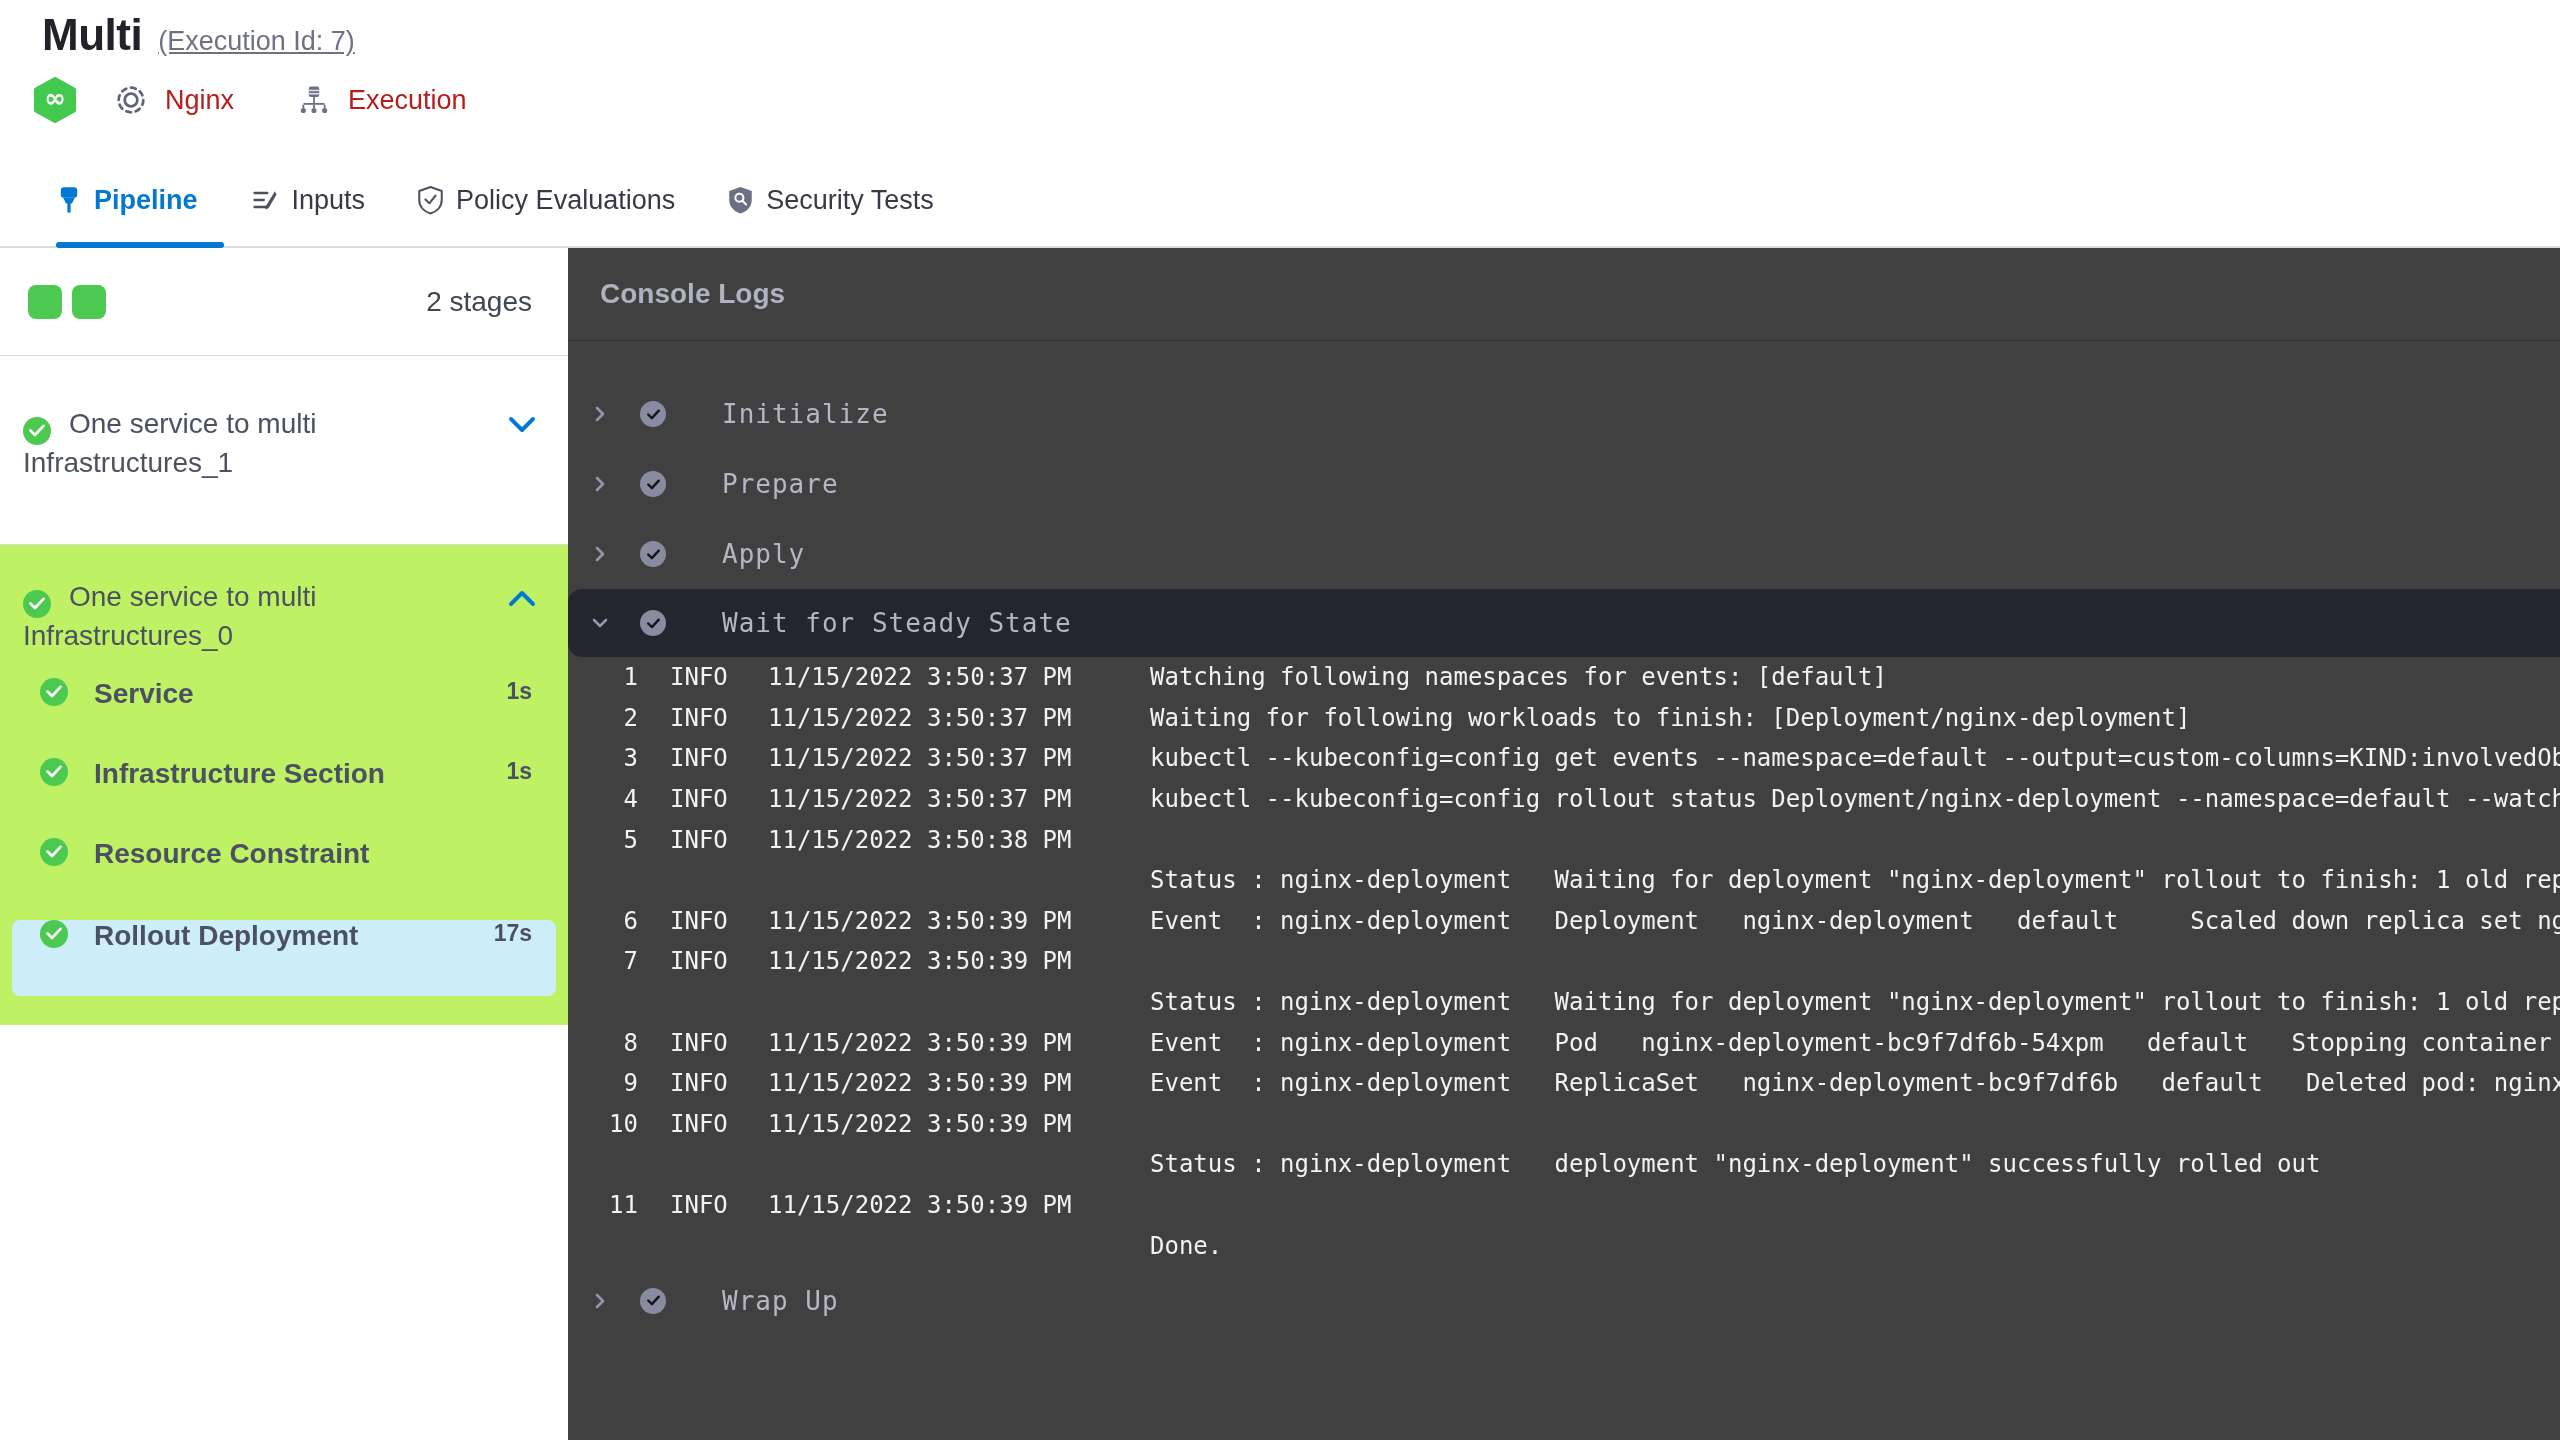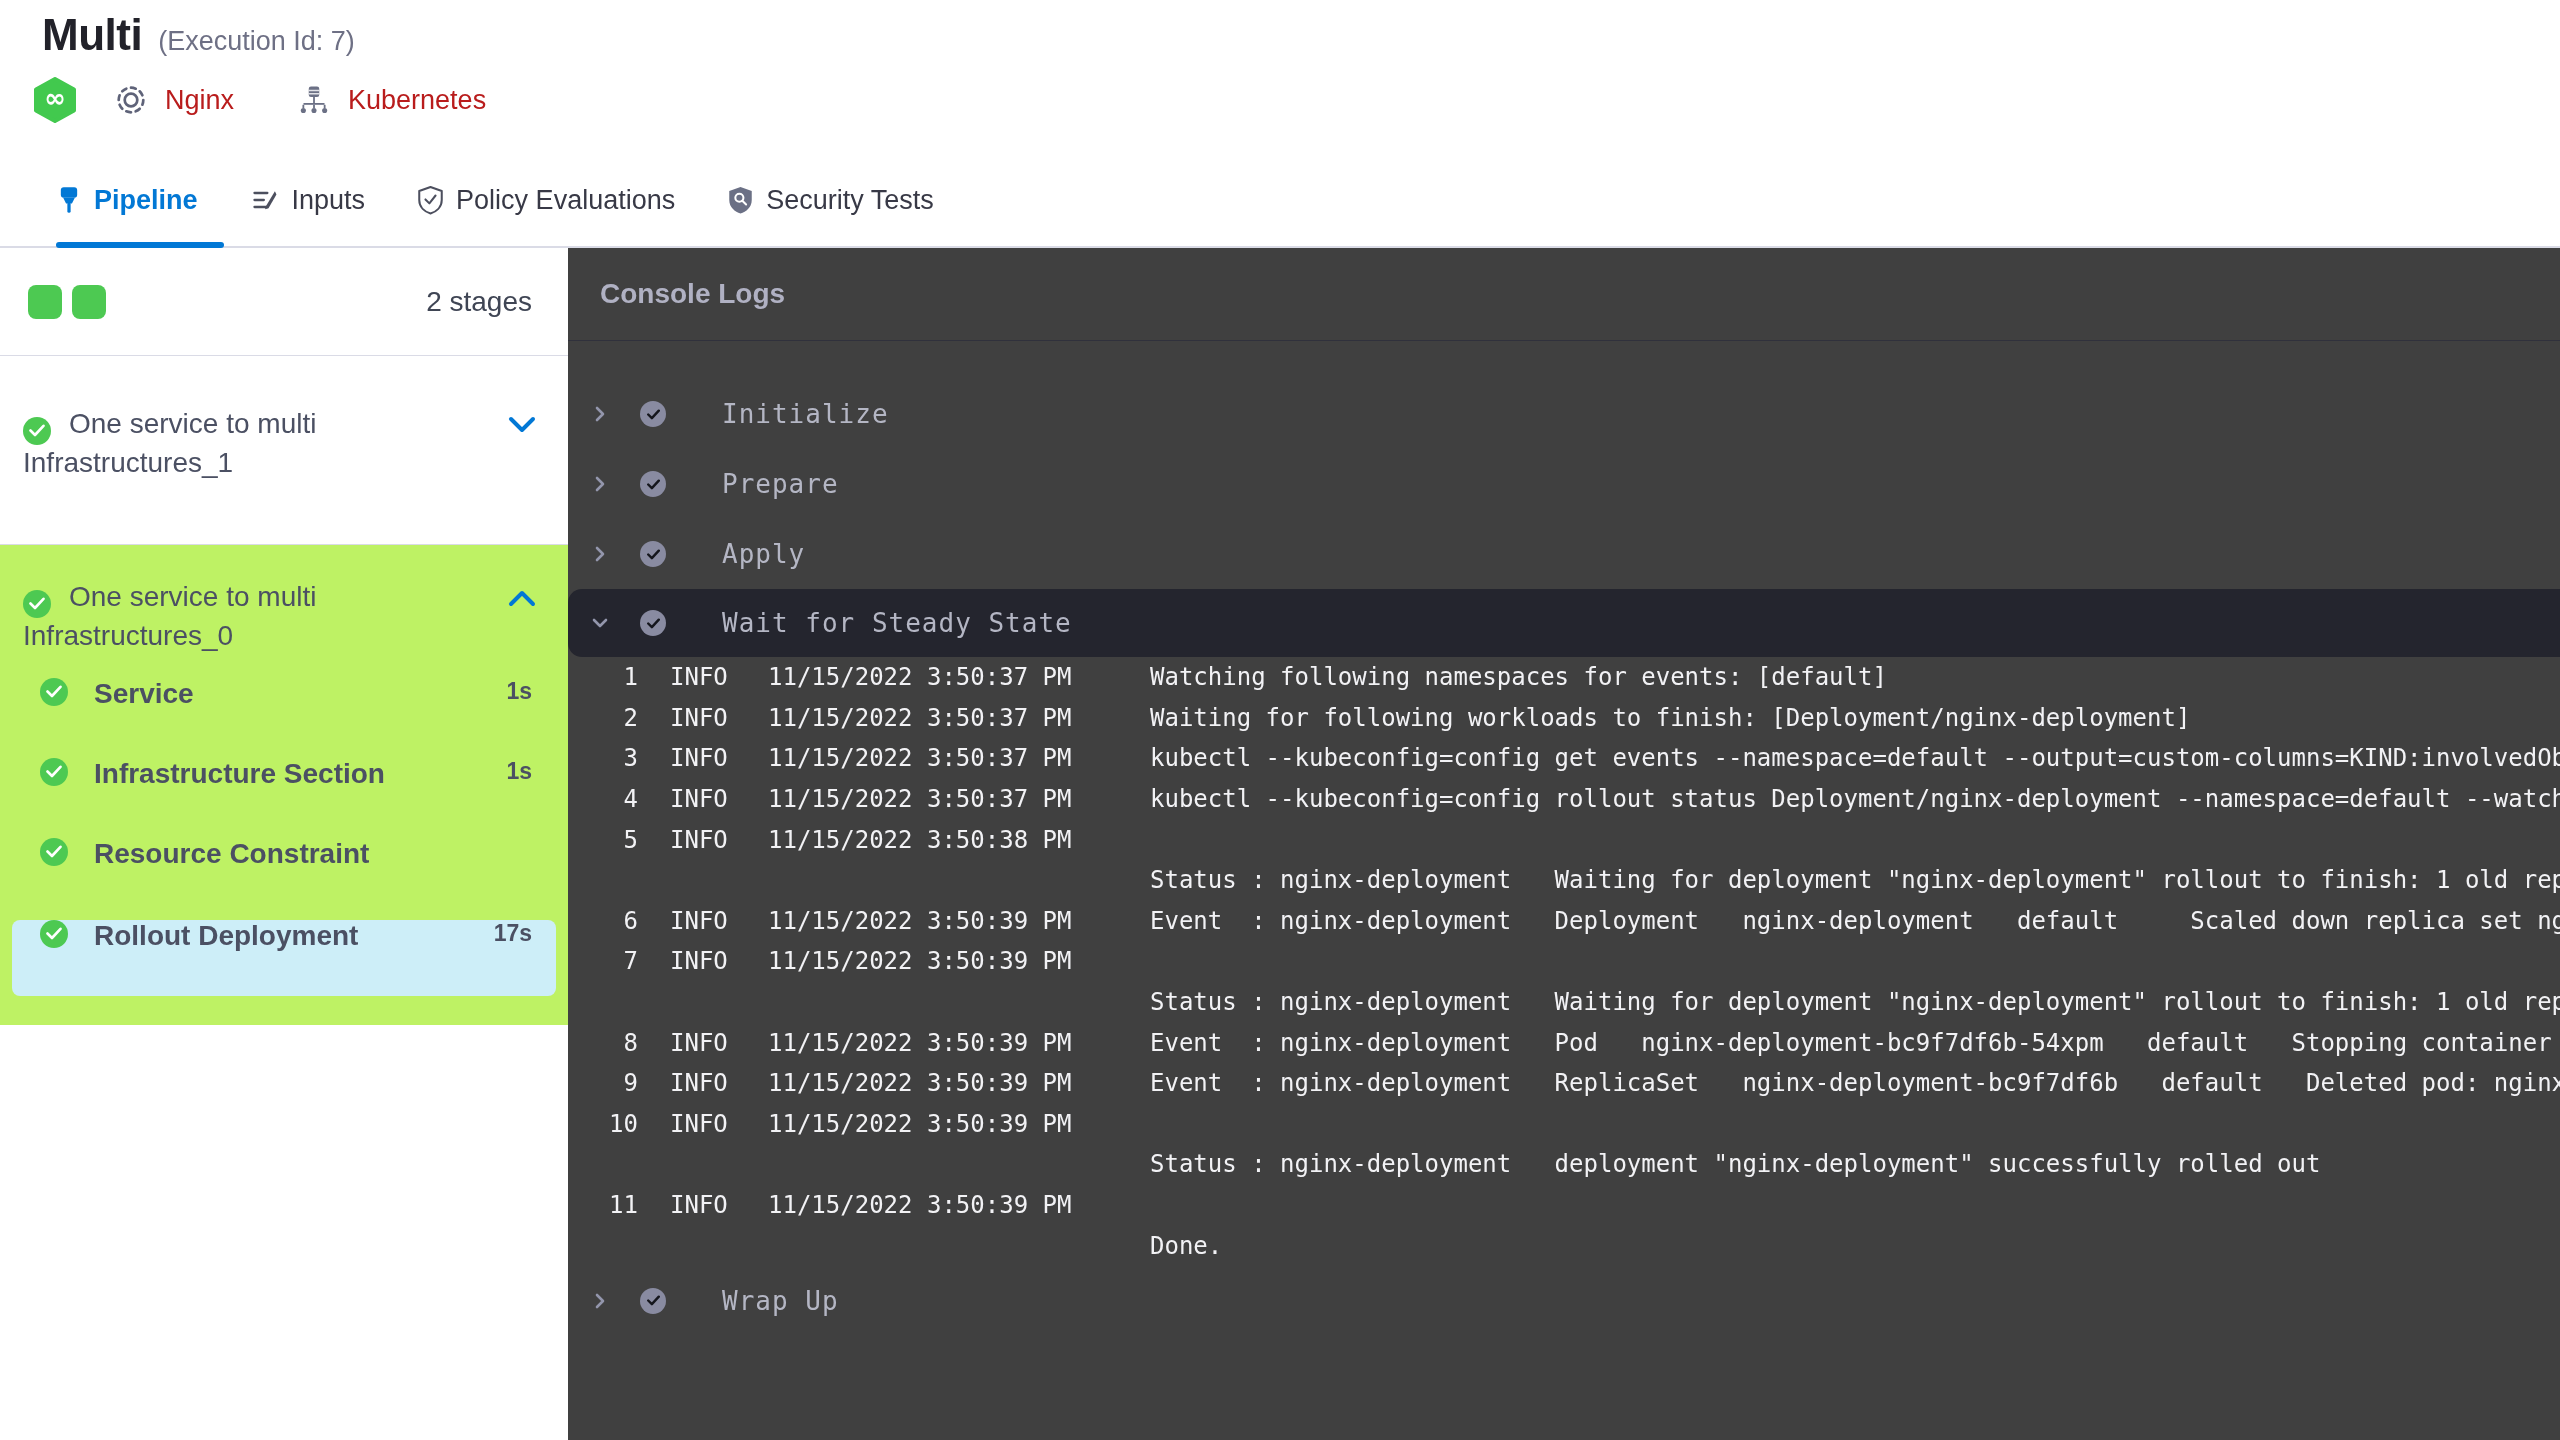--- a/index.html
+++ b/index.html
@@ -4,21 +4,21 @@
 <style>
   * { margin:0; padding:0; box-sizing:border-box; }
   html,body { width:2560px; height:1440px; overflow:hidden; background:#fff;
               font-family:"Liberation Sans", sans-serif; }
   .page { width:2560px; height:1440px; display:flex; flex-direction:column; }
 
   
   .hdr { background:#fff; }
   .title-row { padding:10px 0 0 42px; display:flex; align-items:baseline; }
   .title { font-size:44px; font-weight:700; color:#22222a; letter-spacing:-0.5px; }
-  .exec-id { font-size:27px; color:#6e7085; margin-left:16px; }
+  .exec-id { font-size:27px; color:#6e7085; margin-left:16px;text-decoration:underline; }
   .meta-row { margin-top:18px; padding-left:33px; height:44px; display:flex; align-items:center; }
   .meta-label { font-size:27px; color:#b91c1c; }
   .hex-icon { width:44px; height:46px; }
   .gear-icon { margin-left:36px; }
   .svc-label { margin-left:16px; }
   .k8s-icon { margin-left:62px; }
   .infra-label { margin-left:16px; }
 
   
   .tabbar { margin-top:55px; height:71px; border-bottom:2px solid #dadbe6;
@@ -108,21 +108,21 @@
         <path d="M8.5 5.2h7v1h-7zM8.5 7.4h7v1h-7z" fill="#fff" opacity="0.8"></path>
         <rect x="11.4" y="10" width="1.2" height="4"></rect>
         <rect x="5" y="14" width="14" height="1.2"></rect>
         <rect x="4.3" y="15.2" width="1.2" height="2.2"></rect>
         <rect x="11.4" y="15.2" width="1.2" height="2.2"></rect>
         <rect x="18.5" y="15.2" width="1.2" height="2.2"></rect>
         <circle cx="4.9" cy="19" r="1.7"></circle>
         <circle cx="12" cy="19" r="1.7"></circle>
         <circle cx="19.1" cy="19" r="1.7"></circle>
       </svg>
-      <span class="meta-label infra-label">Kubernetes</span>
+      <span class="meta-label infra-label">Execution</span>
     </div>
 
     <div class="tabbar">
       <div class="tab active">
         <svg width="26" height="28" viewBox="0 0 22 24" fill="#0278d5">
           <rect x="4" y="1" width="14" height="9" rx="2.5"></rect>
           <path d="M6 10 L16 10 L13.5 15 L8.5 15 Z"></path>
           <rect x="9.6" y="14" width="2.8" height="9" rx="1.4"></rect>
         </svg>
         <span>Pipeline</span>

